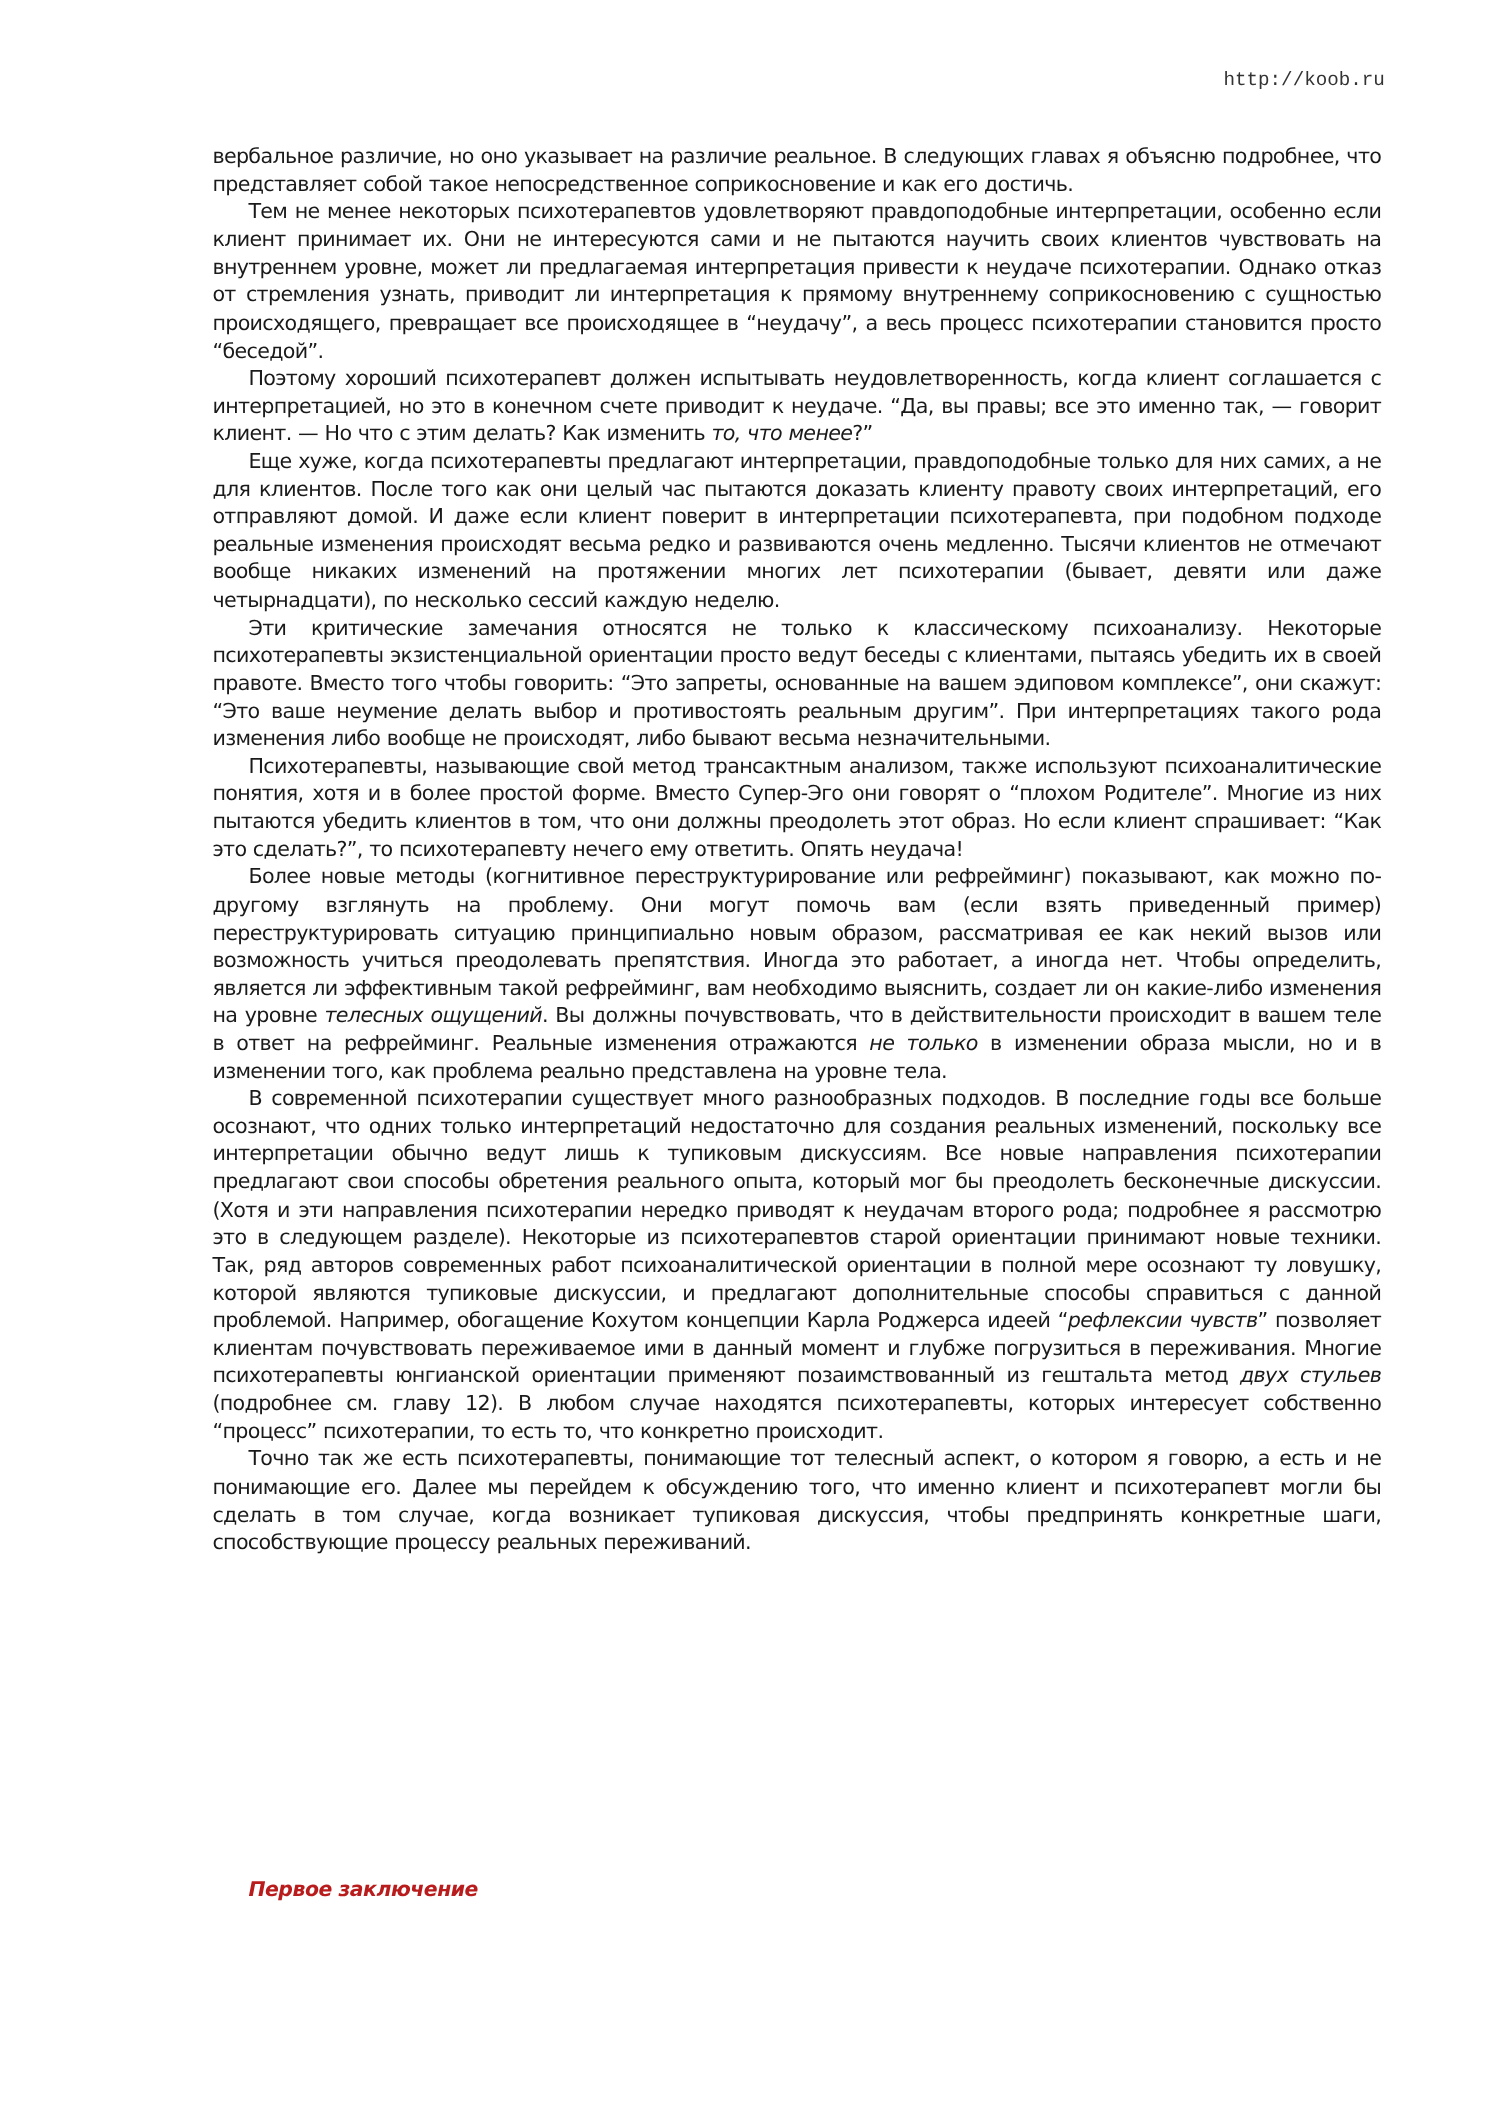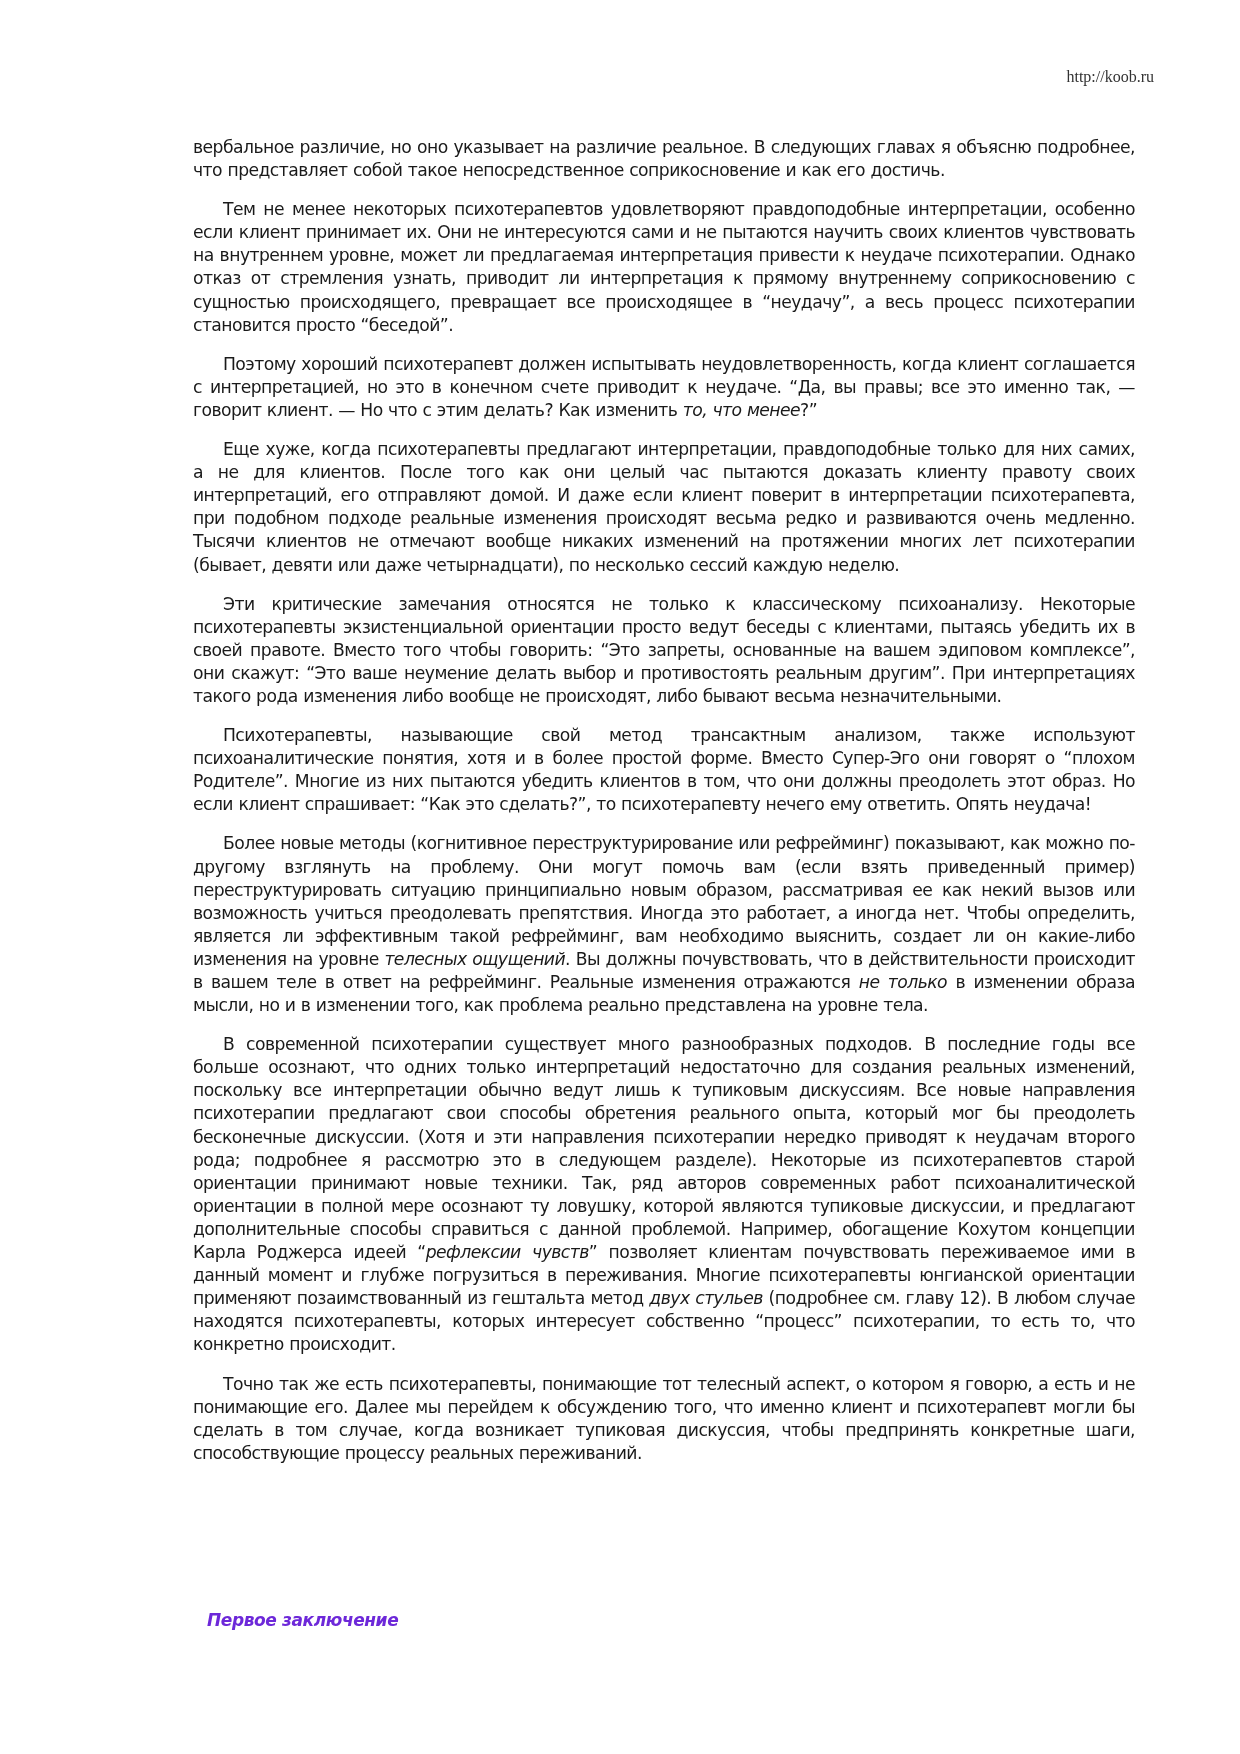--- a/index.html
+++ b/index.html
@@ -1,36 +1,35 @@
 <!DOCTYPE html>
 <html><head>
 <meta charset="utf-8">
 <style>
   html, body { margin:0; padding:0; background:#ffffff; }
   body { width:1240px; height:1754px; position:relative; overflow:hidden; }
   .url {
-    position:absolute; top:68px; right:86px;
-    font-family:Liberation Serif, serif;
+    position:absolute; top:58px; right:86px;
+    font-family:Liberation Mono, monospace;
     font-size:16px; color:#333;
   }
   .page {
     position:absolute; left:177px; top:120px; width:974px;
     font-family:"DejaVu Sans", "Liberation Sans", sans-serif;
     font-size:17.2px; line-height:23.1px; color:#1a1a1a;
     letter-spacing:-0.55px; word-spacing:0.5px;
   }
-  .page p { margin:16px; text-align:justify; text-indent:30px; }
+  .page p { margin:0; text-align:justify; text-indent:30px; }
   .page p.first { text-indent:0; }
   .page i { font-style:italic; }
   .heading {
     position:absolute; left:207px; top:1565px;
     font-family:"DejaVu Sans", "Liberation Sans", sans-serif;
-    font-size:17px; font-weight:bold; font-style:italic; color:#6d28d9;
+    font-size:17px; font-weight:bold; font-style:italic; color:#b91c1c;
     letter-spacing:-0.4px;
-    margin-top:45px;
   }
 </style>
 </head>
 <body>
 
 <div class="url">http://koob.ru</div>
 
 <div class="page">
   <p class="first"><span>вербальное различие, но оно указывает на различие реальное. В следующих главах я объясню подробнее, что представляет собой такое непосредственное соприкосновение и как его достичь.</span></p>
   <p><span>Тем не менее некоторых психотерапевтов удовлетворяют правдоподобные интерпретации, особенно если клиент принимает их. Они не интересуются сами и не пытаются научить своих клиентов чувствовать на внутреннем уровне, может ли предлагаемая интерпретация привести к неудаче психотерапии. Однако отказ от стремления узнать, приводит ли интерпретация к прямому внутреннему соприкосновению с сущностью происходящего, превращает все происходящее в “неудачу”, а весь процесс психотерапии становится просто “беседой”.</span></p>

